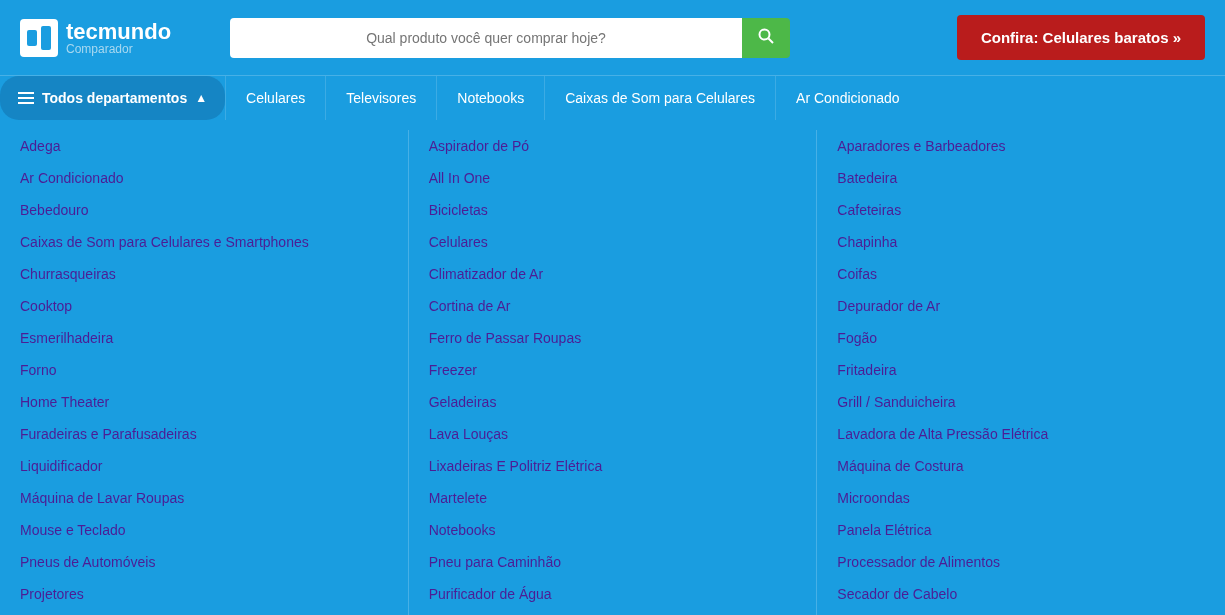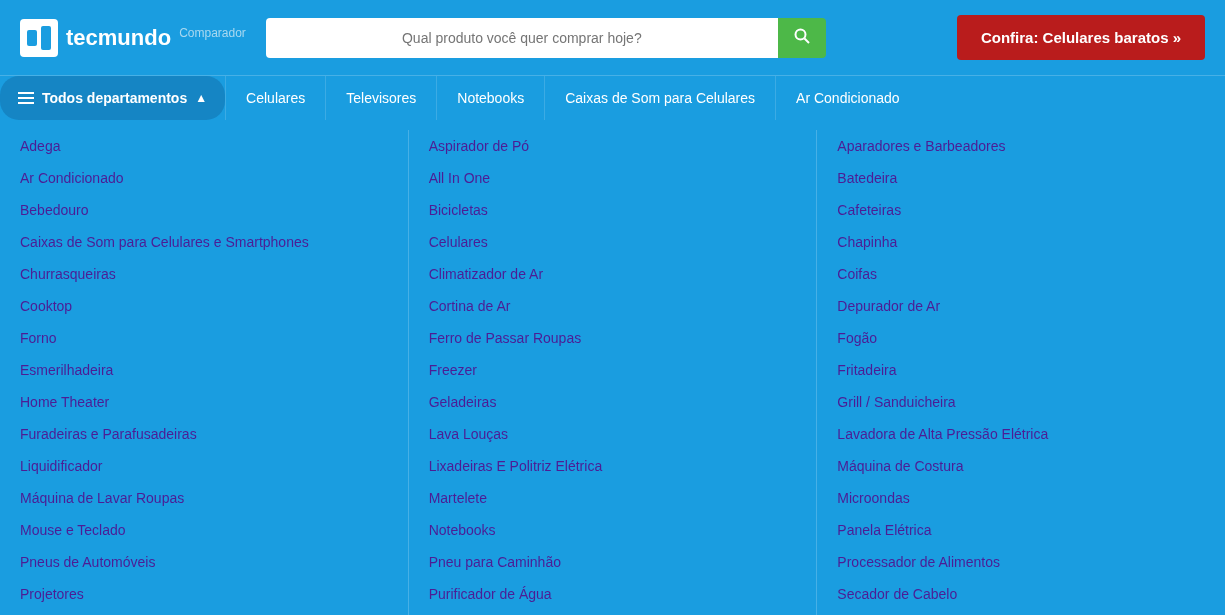--- a/index.html
+++ b/index.html
@@ -30,36 +30,35 @@
       display: flex;
       align-items: center;
       justify-content: center;
       font-size: 20px;
       color: #1a9de0;
       font-weight: bold;
     }
 
     .logo-text {
       display: flex;
-      flex-direction: row;
+      flex-direction: column;
       justify-content: space-between;
     }
 
     .logo-main {
       color: white;
       font-size: 22px;
       font-weight: bold;
       line-height: 1;
     }
 
     .logo-sub {
       color: #a8d8f0;
       font-size: 12px;
       line-height: 1;
-      margin-left: 8px;
     }
 
     .search-container {
       display: flex;
       flex: 1;
       max-width: 560px;
     }
 
     .search-input {
       flex: 1;
@@ -219,22 +218,22 @@
 </div>
 
 <div class="dropdown-content" id="dropdown-wrapper">
 <div class="dropdown-column">
       <div class="dropdown-item">Adega</div>
       <div class="dropdown-item">Ar Condicionado</div>
       <div class="dropdown-item">Bebedouro</div>
       <div class="dropdown-item">Caixas de Som para Celulares e Smartphones</div>
       <div class="dropdown-item">Churrasqueiras</div>
       <div class="dropdown-item">Cooktop</div>
+      <div class="dropdown-item">Esmerilhadeira</div>
       <div class="dropdown-item">Forno</div>
-      <div class="dropdown-item">Esmerilhadeira</div>
       <div class="dropdown-item">Home Theater</div>
       <div class="dropdown-item">Furadeiras e Parafusadeiras</div>
       <div class="dropdown-item">Liquidificador</div>
       <div class="dropdown-item">Máquina de Lavar Roupas</div>
       <div class="dropdown-item">Mouse e Teclado</div>
       <div class="dropdown-item">Pneus de Automóveis</div>
       <div class="dropdown-item">Projetores</div>
       <div class="dropdown-item">Secadora de Roupas</div>
     </div>
     <div class="dropdown-column">

